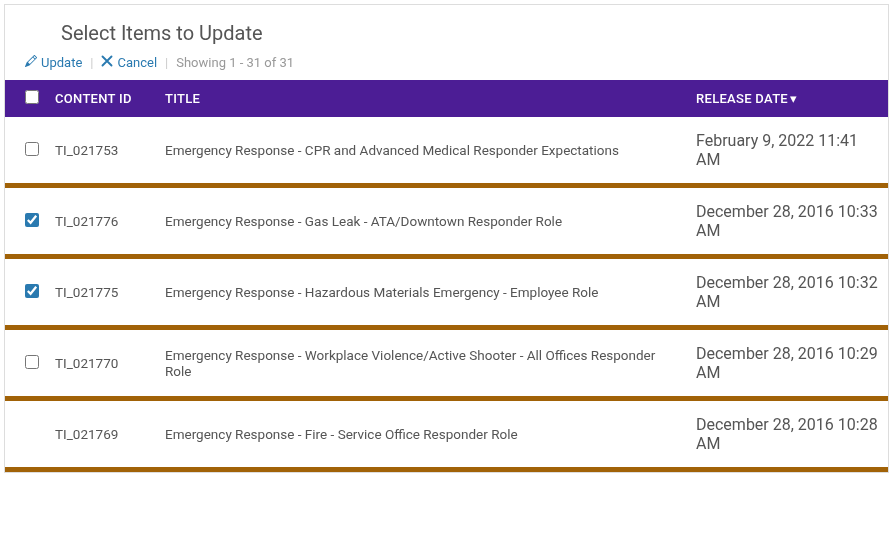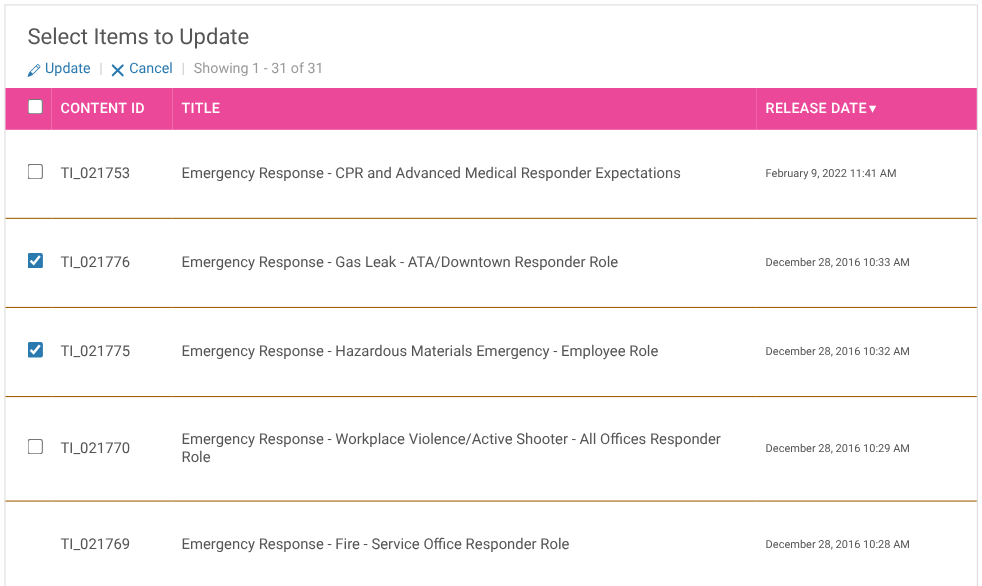--- a/index.html
+++ b/index.html
@@ -16,74 +16,75 @@
   background: #fff;
 }
 .header {
   padding: 16px 20px 10px 20px;
 }
 .title {
   font-size: 20px;
   font-weight: 400;
   color: #555;
   margin-bottom: 10px;
+  margin-left: 36px;
 }
 .action-bar {
   display: flex;
   align-items: center;
   gap: 8px;
   font-size: 13px;
 }
 .action-link {
   color: #2a7ab0;
   text-decoration: none;
   display: inline-flex;
-  align-items: flex-end;
+  align-items: flex-start;
   gap: 4px;
   cursor: pointer;
 }
 .divider {
   color: #ccc;
 }
 .showing-text {
   color: #999;
 }
 .icon {
   display: inline-block;
   width: 12px;
   height: 12px;
 }
 table {
   width: 100%;
   border-collapse: collapse;
 }
 thead tr {
-  background: #ec4899;
+  background: #4c1d95;
   color: #fff;
 }
 th {
   text-align: left;
   font-weight: 500;
   font-size: 13px;
   padding: 10px 8px;
   letter-spacing: 0.3px;
 }
 th.th-check { width: 40px; padding-left: 20px; }
 th.th-id { width: 110px; }
 th.th-title { }
 th.th-date { width: 200px; }
 tbody td {
-  padding: 31px 8px;
-  border-bottom: 1px solid #a16207;
+  padding: 14px 8px;
+  border-bottom: 5px solid #a16207;
   font-size: 13.5px;
   color: #555;
   vertical-align: middle;
 }
 td.td-check { padding-left: 20px; }
-td.td-date { font-size: 10px; }
+td.td-date { font-size: 16px; }
 .checkbox {
   width: 14px;
   height: 14px;
   cursor: pointer;
   accent-color: #2a7ab0;
 }
 .sort-caret {
   display: inline-block;
   margin-left: 2px;
 }

